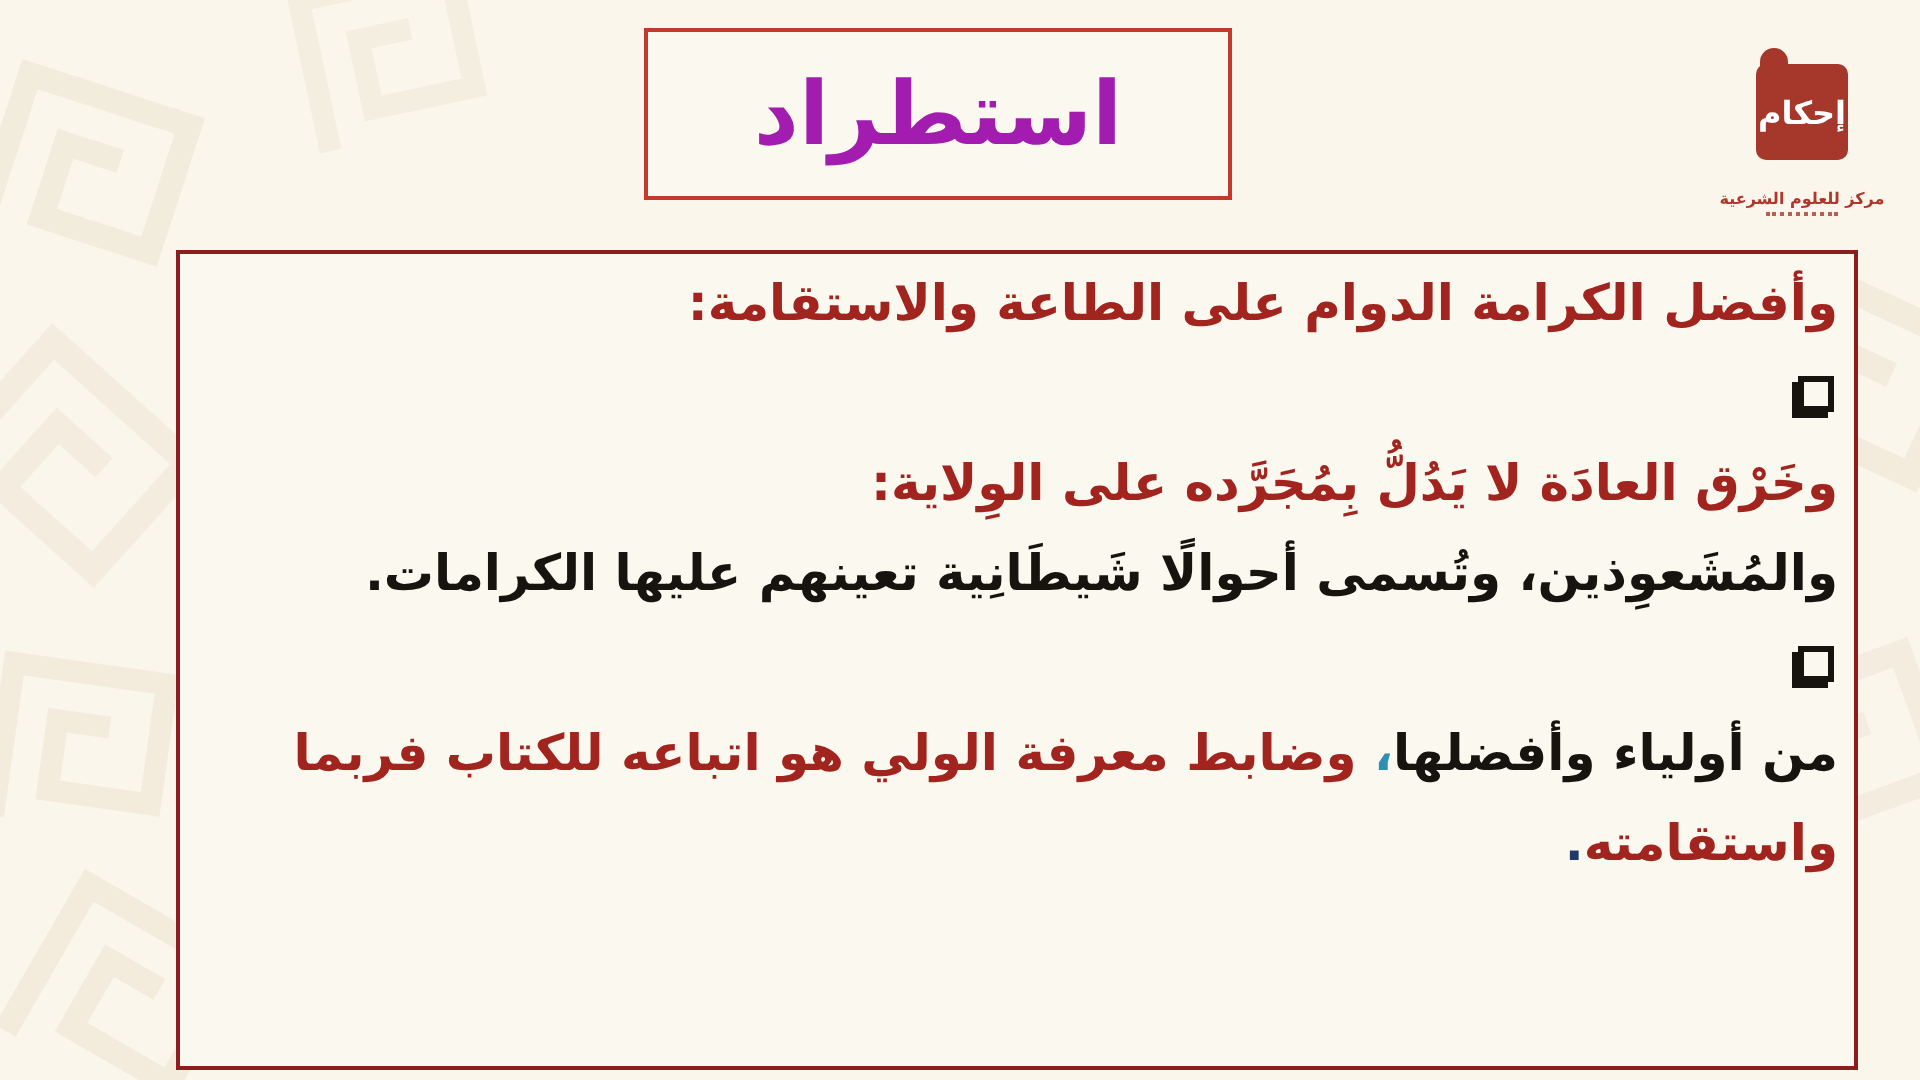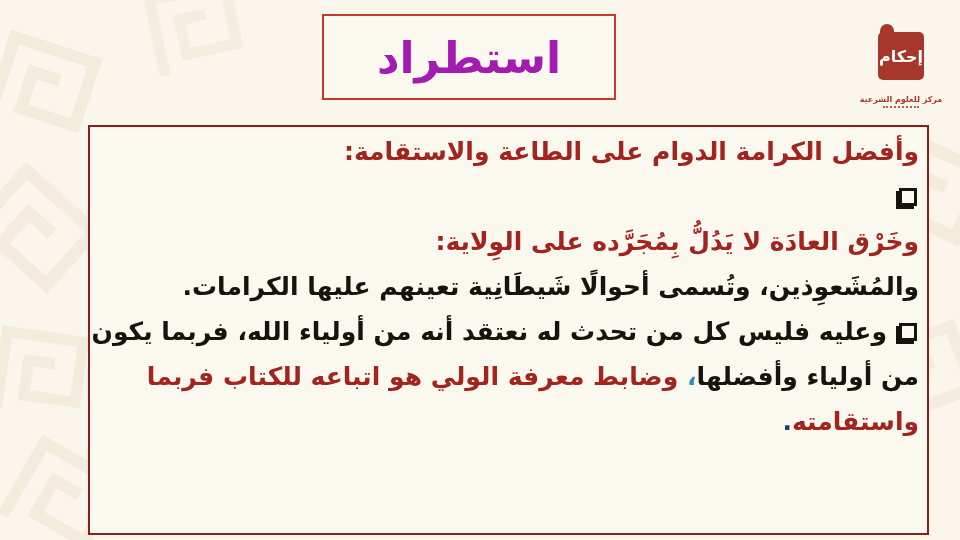--- a/index.html
+++ b/index.html
@@ -127,17 +127,17 @@
   <div class="logo-caption">مركز للعلوم الشرعية</div>
   <div class="logo-scribble"></div>
 </div>
 
 <div class="content-box">
   <div>
       <div class="line heading"><span class="seg-red">وأفضل الكرامة الدوام على الطاعة والاستقامة:</span></div>
       <div class="line body"><span class="bullet"></span></div>
       <div class="line heading"><span class="seg-red">وخَرْق العادَة لا يَدُلُّ بِمُجَرَّده على الوِلاية:</span></div>
       <div class="line body"><span class="seg-black">والمُشَعوِذين، وتُسمى أحوالًا شَيطَانِية تعينهم عليها الكرامات.</span></div>
-      <div class="line body"><span class="bullet"></span><span class="seg-black">وعليه فليس كل من تحدث له نعتقد أنه من أولياء الله، فربما يكون</span></div>
+      <div class="line body"><span class="bullet"></span></div>
       <div class="line body"><span class="seg-black">من أولياء وأفضلها</span><span class="seg-blue">،</span><span class="seg-black"> </span><span class="seg-red">وضابط معرفة الولي هو اتباعه للكتاب فربما</span></div>
       <div class="line body"><span class="seg-red">واستقامته</span><span class="seg-navy">.</span></div>
     </div>
 </div>
 
 </body></html>

